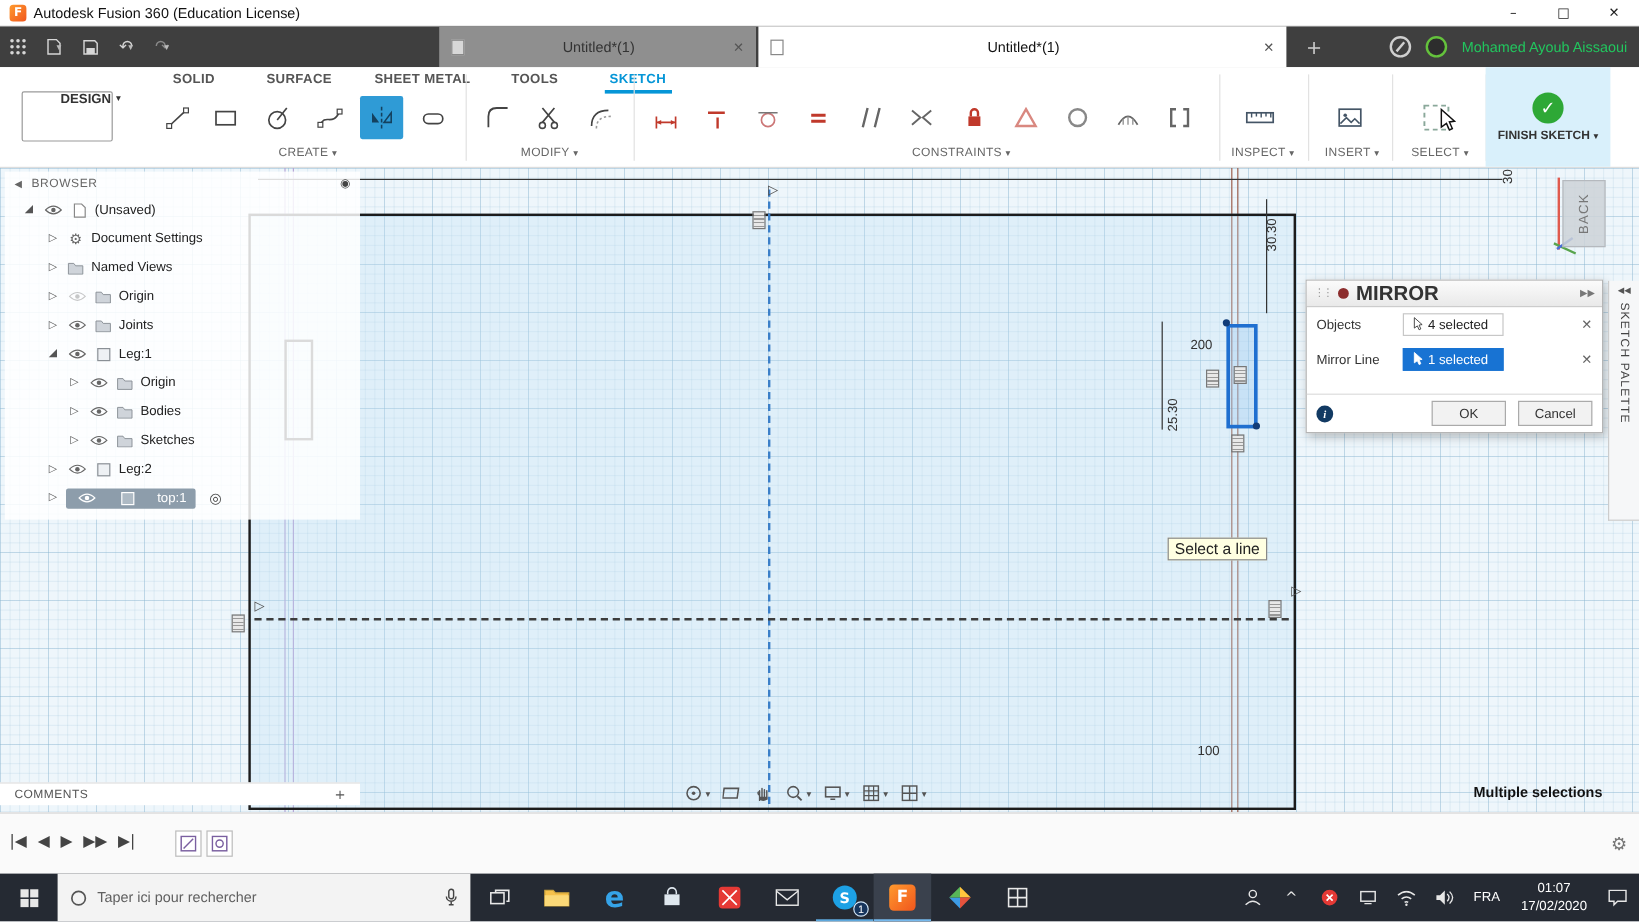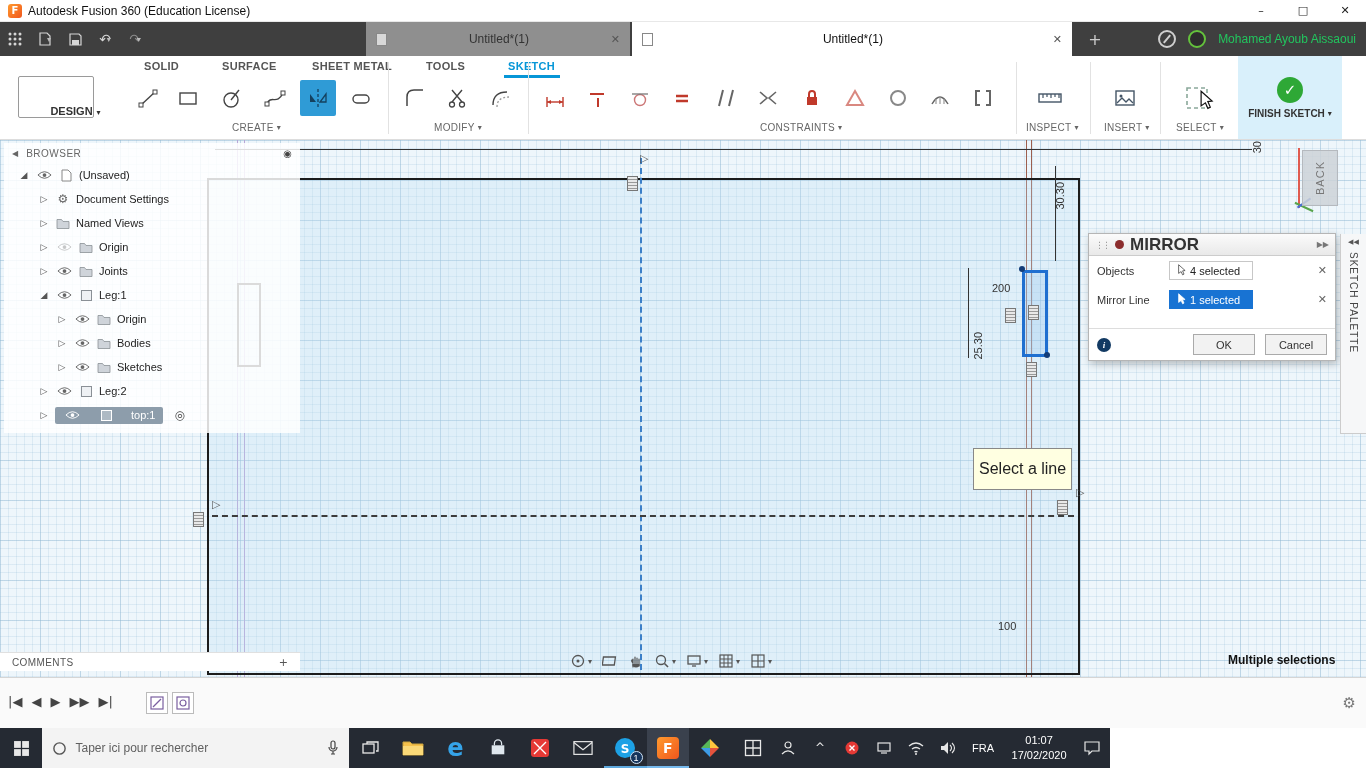--- a/index.html
+++ b/index.html
@@ -28,21 +28,21 @@
   .tab-close { color:#555; font-size:11px; }
   .newtab { position:absolute; left:1080px; top:0; width:30px; height:34px; display:flex; align-items:center; justify-content:center; color:#ccc; font-size:16px; }
   .strip-right { position:absolute; right:10px; top:0; height:34px; display:flex; align-items:center; gap:12px; }
   .ring-avatar { width:18px; height:18px; border-radius:50%; border:2px solid #64c23c; background:#2d2d2d; }
   .compass { width:18px; height:18px; border-radius:50%; border:2px solid #cfcfcf; position:relative;}
   .compass:after{content:"";position:absolute;left:6px;top:2px;width:2px;height:10px;background:#cfcfcf;transform:rotate(40deg);}
   .username { color:#22c55e; font-size:12px; }
 
   
   .ribbon { position:absolute; left:0; top:56px; width:1366px; height:84px; background:#fff; border-bottom:1px solid #ddd; }
-  .design-box { position:absolute; left:18px; top:20px; width:76px; height:42px; border:1px solid #9a9a9a; border-radius:2px; display:flex; align-items:flex-end; justify-content:center; gap:4px; font-size:11px; font-weight:bold; color:#333; background:#fff;padding-left:39px;}
+  .design-box { position:absolute; left:18px; top:20px; width:76px; height:42px; border:1px solid #9a9a9a; border-radius:2px; display:flex; align-items:flex-start; justify-content:center; gap:4px; font-size:11px; font-weight:bold; color:#333; background:#fff;padding-left:39px;}
   .rtab { position:absolute; top:4px; height:16px; font-size:11px; font-weight:bold; color:#555; letter-spacing:.3px; }
   .rtab.active { color:#0696d7; }
   .rtab-underline { position:absolute; top:19px; height:3px; background:#0696d7; }
   .group-label { position:absolute; top:66px; font-size:10px; color:#666; letter-spacing:.3px; display:flex; gap:3px; align-items:center;}
   .tool { position:absolute; top:24px; width:36px; height:36px; display:flex; align-items:center; justify-content:center; border-radius:2px; }
   .tool.selected { background:#2f9bd6; }
   .rdivider { position:absolute; top:6px; width:1px; height:72px; background:#e2e2e2; }
   .finish-block { position:absolute; left:1238px; top:0; width:104px; height:83px; background:#d9f0fb; display:flex; flex-direction:column; align-items:center; justify-content:center; gap:5px;}
   .finish-check { width:26px; height:26px; border-radius:50%; background:#2ea836; color:#fff; display:flex; align-items:center; justify-content:center; font-size:15px; font-weight:bold;}
   .finish-label { font-size:10px; font-weight:bold; color:#333; display:flex; gap:3px; align-items:center;}
@@ -63,21 +63,21 @@
   .sk-center-h { position:absolute; left:212px; top:375px; width:862px; border-top:2px dashed #3c3c3c; }
   .sk-dimline-top { position:absolute; left:215px; top:9px; width:1037px; border-top:1px solid #333; }
   .sk-rect-left { position:absolute; left:237px; top:143px; width:24px; height:84px; border:2px solid #222; }
   .sk-rect-selected { position:absolute; left:1022px; top:130px; width:26px; height:87px; border:3px solid #1f6fd0; background:rgba(150,195,240,.30); }
   .sk-dot { position:absolute; width:6px; height:6px; border-radius:50%; background:#123c78; }
   .dimline-v { position:absolute; width:1px; background:#333; }
   .dim-text { position:absolute; font-size:11px; color:#333; }
   .dim-text.v { writing-mode:vertical-rl; transform:rotate(180deg); }
   .cglyph { position:absolute; width:11px; height:15px; border:1px solid #777; background:repeating-linear-gradient(#e8e8e8 0 2px, #999 2px 3px); }
   .ctri { position:absolute; color:#555; font-size:11px; }
-  .tooltip { position:absolute; left:973px; top:308px; padding:11px 5px; background:#ffffe1; border:1px solid #888; font-size:16px; color:#222; }
+  .tooltip { position:absolute; left:973px; top:308px; padding:1px 5px; background:#ffffe1; border:1px solid #888; font-size:13px; color:#222; }
   .status-text { position:absolute; left:1228px; top:513px; font-size:12px; font-weight:bold; color:#111; }
   .viewcube { position:absolute; left:1292px; top:2px; width:56px; height:72px; }
   .vc-face { position:absolute; left:10px; top:8px; width:36px; height:56px; background:rgba(205,210,215,.85); border:1px solid #b5b9be; display:flex; align-items:center; justify-content:center; }
   .vc-label { writing-mode:vertical-rl; transform:rotate(180deg); font-size:11px; color:#777; letter-spacing:1px;}
   .vc-axis-x { position:absolute; left:6px; top:6px; width:2px; height:60px; background:#e05a4e; }
   .vc-axis-y { position:absolute; left:2px; top:64px; width:20px; height:2px; background:#58a44c; transform:rotate(25deg);}
   .vc-axis-z { position:absolute; left:4px; top:60px; width:16px; height:2px; background:#4a6fd8; transform:rotate(-35deg);}
 
   
   .browser { position:absolute; left:4px; top:3px; width:296px; background:rgba(255,255,255,.84); padding-bottom:6px; }
@@ -122,21 +122,21 @@
   .comments-label { font-size:10px; color:#555; letter-spacing:.4px; flex:1;}
   .comments-add { font-size:11px; color:#555; }
 
   
   .timeline { position:absolute; left:0; top:677px; width:1366px; height:51px; background:#fafafa; border-top:1px solid #d5d5d5; }
   .tl-controls { position:absolute; left:8px; top:16px; display:flex; gap:9px; align-items:center; color:#444; font-size:13px;}
   .tl-feat { position:absolute; top:14px; width:22px; height:22px; border:1px solid #bbb; background:#fff; display:flex; align-items:center; justify-content:center;}
   .tl-gear { position:absolute; right:10px; top:16px; color:#777; font-size:15px;}
 
   
-  .taskbar { position:absolute; left:0; top:728px; width:1110px; height:40px; background:#252a33; display:flex; align-items:stretch; }
+  .taskbar { position:absolute; left:0; top:728px; width:1366px; height:40px; background:#252a33; display:flex; align-items:stretch; }
   .tb-start { width:48px; display:flex; align-items:center; justify-content:center; }
   .tb-search { width:344px; background:#f3f3f3; display:flex; align-items:center; gap:8px; padding:0 10px; }
   .tb-search-text { color:#5f5f5f; font-size:12px; flex:1;}
   .tb-icon { width:48px; display:flex; align-items:center; justify-content:center; position:relative; }
   .tb-icon.active-app { background:#3a414d; box-shadow:inset 0 -2px 0 #76b9ed; }
   .tb-icon.active-skype { box-shadow:inset 0 -2px 0 #5ea8dd; }
   .edge-e { color:#35a3e8; font-size:24px; font-weight:bold; font-family:"DejaVu Sans",sans-serif;}
   .fusion-f { color:#fff; background:linear-gradient(135deg,#ff9a2e,#f0561d); width:22px; height:22px; border-radius:4px; display:flex; align-items:center; justify-content:center; font-weight:bold; font-size:14px;}
   .badge { position:absolute; right:4px; bottom:4px; width:13px; height:13px; border-radius:50%; background:#17355c; color:#fff; font-size:9px; display:flex; align-items:center; justify-content:center; border:1px solid #cfe3f5;}
   .tray { margin-left:auto; display:flex; align-items:center; gap:4px; padding-right:4px;}

